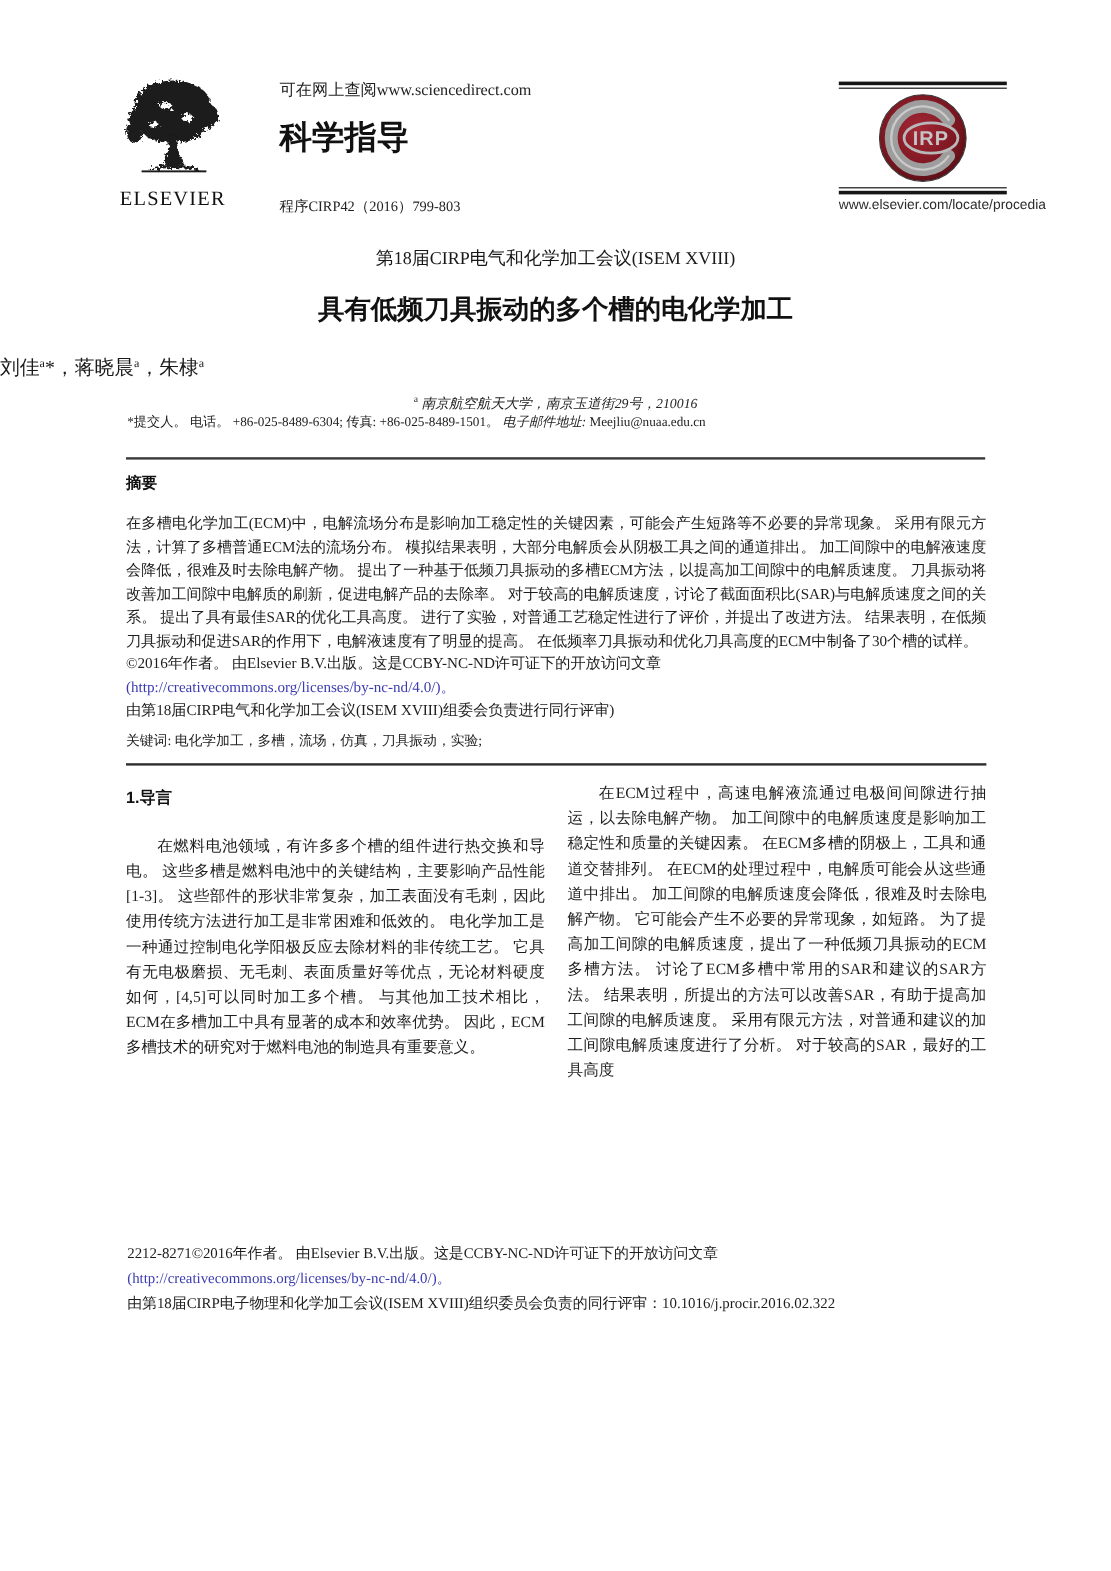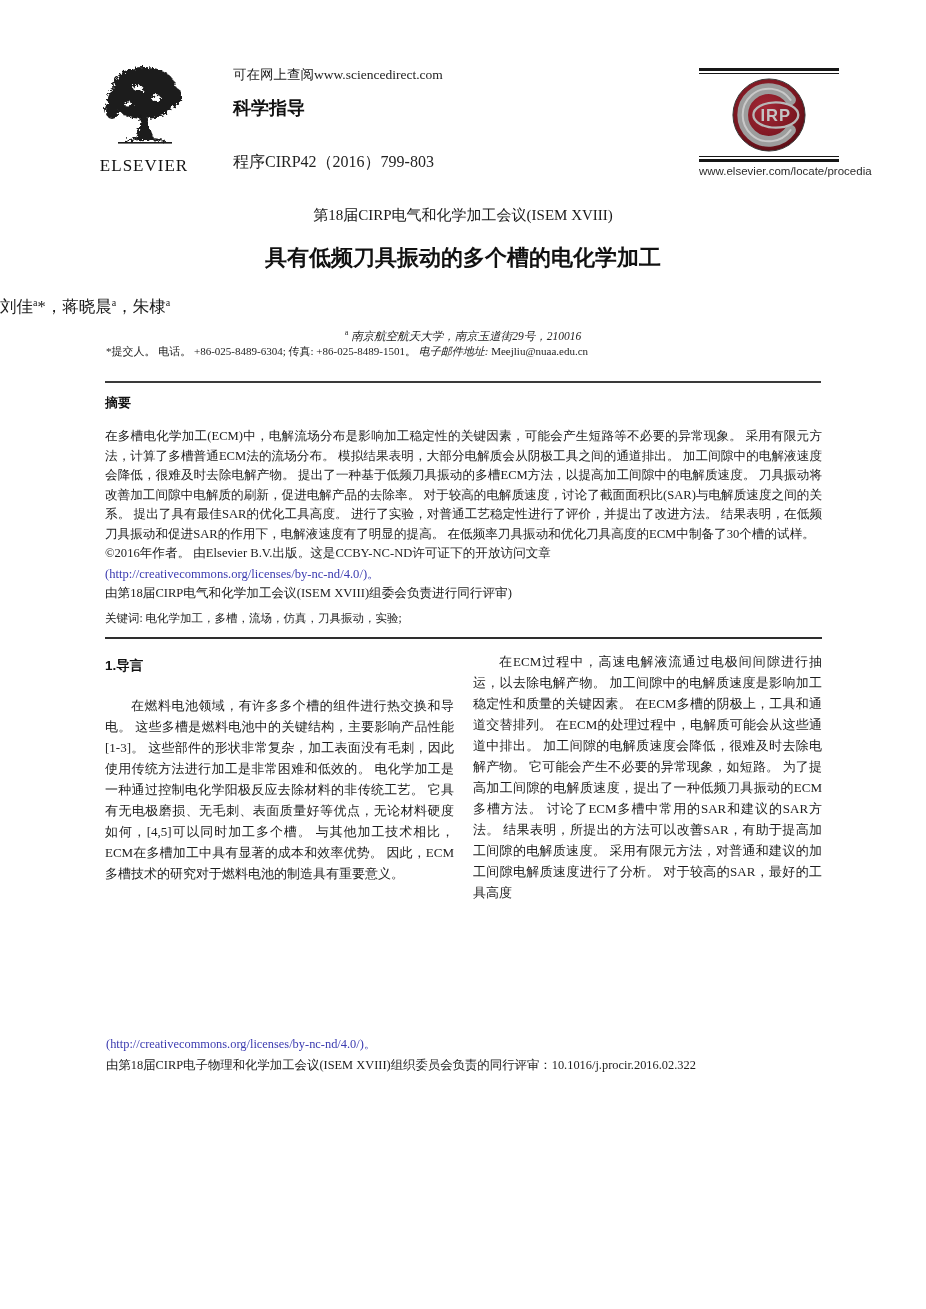--- a/index.html
+++ b/index.html
@@ -10,23 +10,23 @@
     font-family:"Liberation Serif","DejaVu Serif",serif;
     color:#1c1c1c;
     overflow:hidden;
   }
   
   .elsevier-block{position:absolute;left:88px;top:62px;width:112px;text-align:center;}
   .elsevier-block svg{display:block;margin:0 auto;}
   .elsevier-word{font-size:17px;letter-spacing:1px;color:#111;margin-top:2px;}
   .center-block{position:absolute;left:233px;top:66px;width:460px;text-align:left;}
   .available{font-size:13.5px;color:#222;}
-  .masthead{font-size:18px;font-weight:bold;margin-top:12px;color:#111;
+  .masthead{font-size:27px;font-weight:bold;margin-top:12px;color:#111;
             font-family:"Liberation Sans","DejaVu Sans",sans-serif;}
-  .citation{font-size:16px;margin-top:32px;color:#222;}
+  .citation{font-size:12px;margin-top:32px;color:#222;}
   .cirp-block{position:absolute;left:699px;top:68px;width:140px;text-align:center;}
   .rule-thick{height:3px;background:#161616;}
   .rule-thin{height:1px;background:#161616;margin-top:2px;}
   .rule-thin-b{height:1px;background:#161616;margin-bottom:2px;}
   .cirp-block svg{display:block;margin:2px auto;}
   .procedia-url{font-size:11.5px;color:#2b2b2b;margin-top:3px;
                 font-family:"Liberation Sans","DejaVu Sans",sans-serif;}
   
   .conference-line{position:absolute;left:0;top:206px;width:100%;text-align:center;
                    font-size:15px;color:#181818;}
@@ -158,17 +158,18 @@
         <h3 class="section-heading">1.导言</h3>
         <p class="body-par">在燃料电池领域，有许多多个槽的组件进行热交换和导电。 这些多槽是燃料电池中的关键结构，主要影响产品性能[1-3]。 这些部件的形状非常复杂，加工表面没有毛刺，因此使用传统方法进行加工是非常困难和低效的。 电化学加工是一种通过控制电化学阳极反应去除材料的非传统工艺。 它具有无电极磨损、无毛刺、表面质量好等优点，无论材料硬度如何，[4,5]可以同时加工多个槽。 与其他加工技术相比，ECM在多槽加工中具有显著的成本和效率优势。 因此，ECM多槽技术的研究对于燃料电池的制造具有重要意义。</p>
       </div>
       <div class="col col-right">
         <p class="body-par">在ECM过程中，高速电解液流通过电极间间隙进行抽运，以去除电解产物。 加工间隙中的电解质速度是影响加工稳定性和质量的关键因素。 在ECM多槽的阴极上，工具和通道交替排列。 在ECM的处理过程中，电解质可能会从这些通道中排出。 加工间隙的电解质速度会降低，很难及时去除电解产物。 它可能会产生不必要的异常现象，如短路。 为了提高加工间隙的电解质速度，提出了一种低频刀具振动的ECM多槽方法。 讨论了ECM多槽中常用的SAR和建议的SAR方法。 结果表明，所提出的方法可以改善SAR，有助于提高加工间隙的电解质速度。 采用有限元方法，对普通和建议的加工间隙电解质速度进行了分析。 对于较高的SAR，最好的工具高度</p>
       </div>
     </div>
   </div>
 
   <div class="footer">
+    <div>2212-8271©2016年作者。 由Elsevier B.V.出版。这是CCBY-NC-ND许可证下的开放访问文章</div>
     <div><a style="color:#3b3bb0">(http://creativecommons.org/licenses/by-nc-nd/4.0/)。</a></div>
     <div>由第18届CIRP电子物理和化学加工会议(ISEM XVIII)组织委员会负责的同行评审：10.1016/j.procir.2016.02.322</div>
   </div>
 
 </div>
 
 </body></html>

